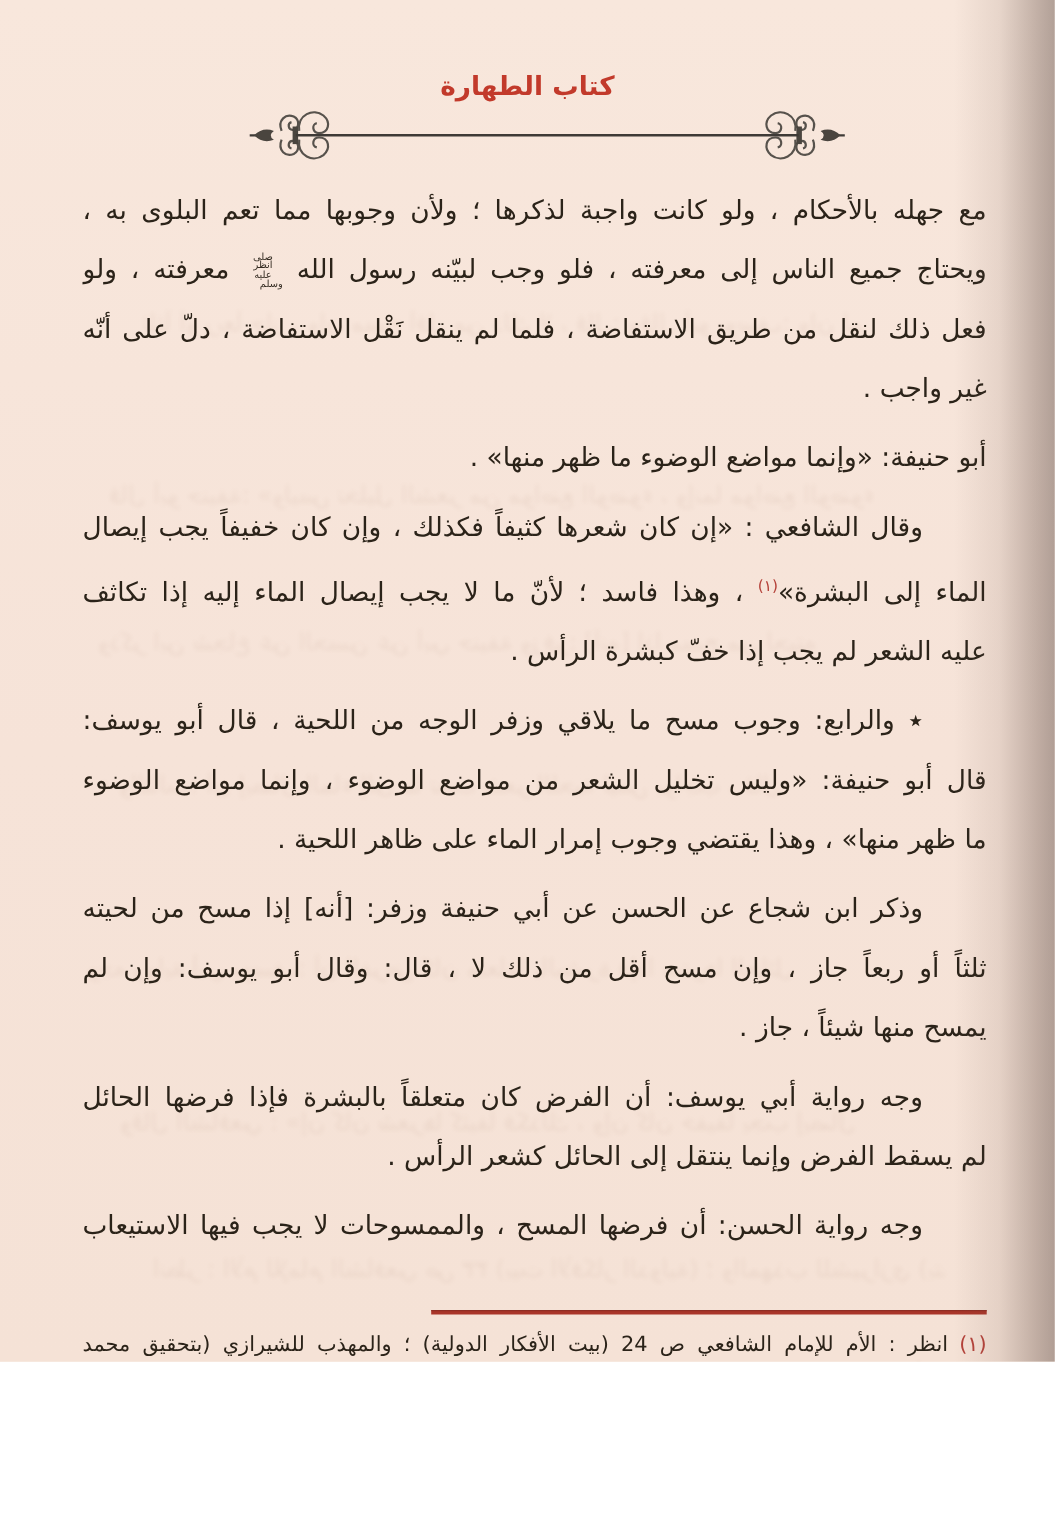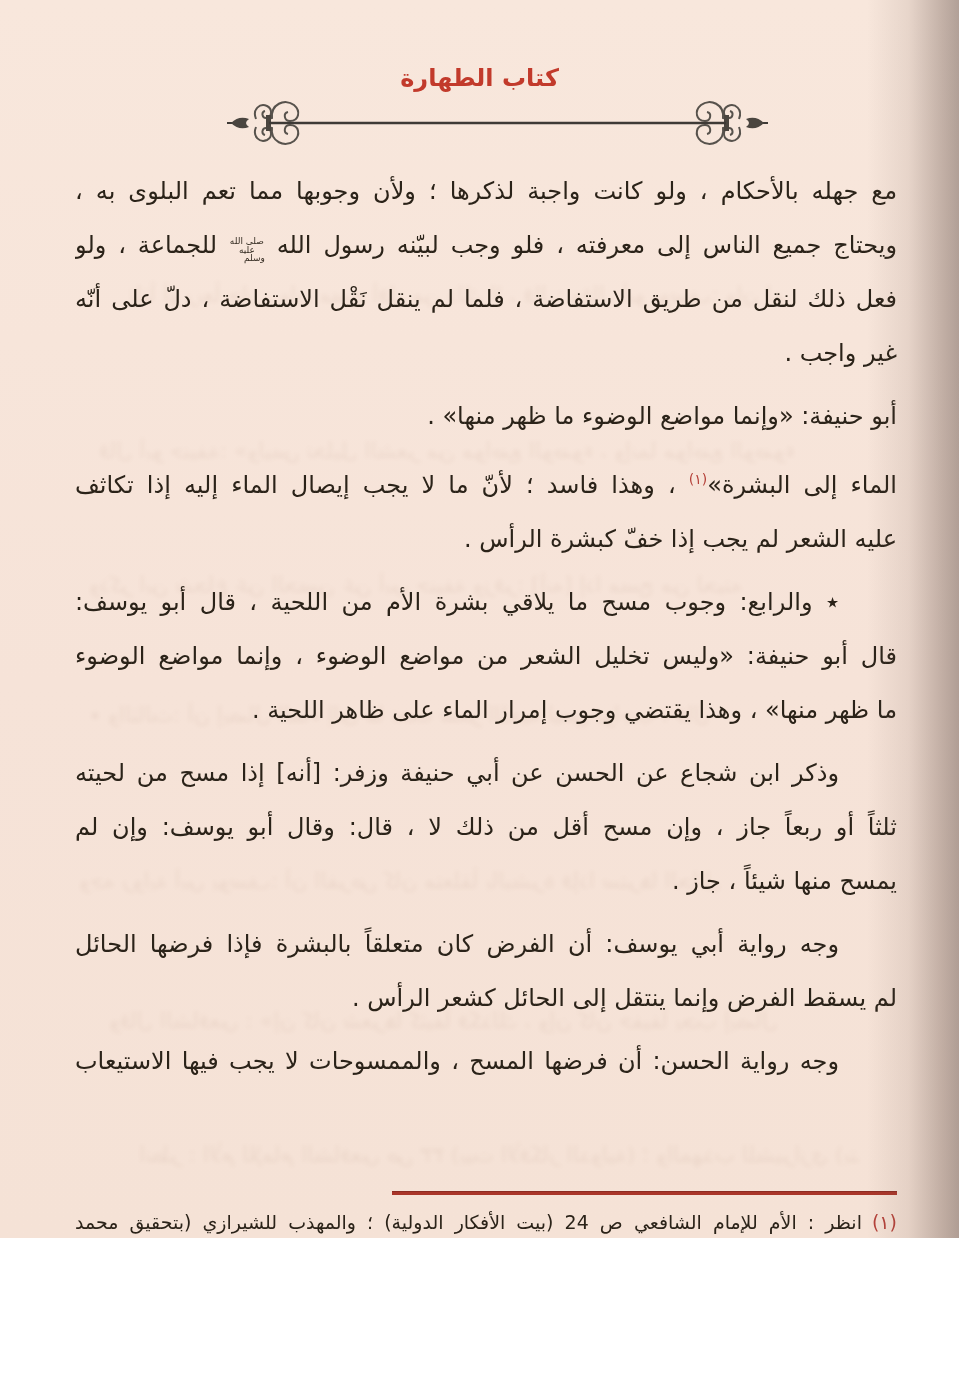--- a/index.html
+++ b/index.html
@@ -65,36 +65,37 @@
       <rect x="41" y="15" width="5" height="16" fill="#4a453f" stroke="none"></rect>
     </g>
     <use href="#ornL" transform="translate(545,0) scale(-1,1)"></use>
     <line x1="44" y1="23" x2="501" y2="23" stroke="#3e3a36" stroke-width="2.4"></line>
   </svg>
 
   <div class="body-text">
 
     <div class="para">
       <div class="ln">مع جهله بالأحكام ، ولو كانت واجبة لذكرها ؛ ولأن وجوبها مما تعم البلوى به ،</div>
-      <div class="ln"><span>ويحتاج جميع الناس إلى معرفته ، فلو وجب لبيّنه رسول الله </span><span class="saw">صلى الله عليه وسلم</span><span> للجماعة ، ولو</span></div>
+      <div class="ln"><span>ويحتاج جميع الناس إلى معرفته ، فلو وجب لبيّنه رسول الله </span><span class="saw">صلى انظر عليه وسلم</span><span> معرفته ، ولو</span></div>
       <div class="ln">فعل ذلك لنقل من طريق الاستفاضة ، فلما لم ينقل نَقْل الاستفاضة ، دلّ على أنّه</div>
       <div class="ln last">غير واجب .</div>
     </div>
 
     <div class="para">
       <div class="ln last">أبو حنيفة: «وإنما مواضع الوضوء ما ظهر منها» .</div>
     </div>
 
     <div class="para">
+      <div class="ln indent">وقال الشافعي : «إن كان شعرها كثيفاً فكذلك ، وإن كان خفيفاً يجب إيصال</div>
       <div class="ln"><span>الماء إلى البشرة»</span><span class="fn-ref">(١)</span><span> ، وهذا فاسد ؛ لأنّ ما لا يجب إيصال الماء إليه إذا تكاثف</span></div>
       <div class="ln last">عليه الشعر لم يجب إذا خفّ كبشرة الرأس .</div>
     </div>
 
     <div class="para">
-      <div class="ln indent">٭ والرابع: وجوب مسح ما يلاقي بشرة الأم من اللحية ، قال أبو يوسف:</div>
+      <div class="ln indent">٭ والرابع: وجوب مسح ما يلاقي وزفر الوجه من اللحية ، قال أبو يوسف:</div>
       <div class="ln">قال أبو حنيفة: «وليس تخليل الشعر من مواضع الوضوء ، وإنما مواضع الوضوء</div>
       <div class="ln last">ما ظهر منها» ، وهذا يقتضي وجوب إمرار الماء على ظاهر اللحية .</div>
     </div>
 
     <div class="para">
       <div class="ln indent">وذكر ابن شجاع عن الحسن عن أبي حنيفة وزفر: [أنه] إذا مسح من لحيته</div>
       <div class="ln">ثلثاً أو ربعاً جاز ، وإن مسح أقل من ذلك لا ، قال: وقال أبو يوسف: وإن لم</div>
       <div class="ln last">يمسح منها شيئاً ، جاز .</div>
     </div>
 

